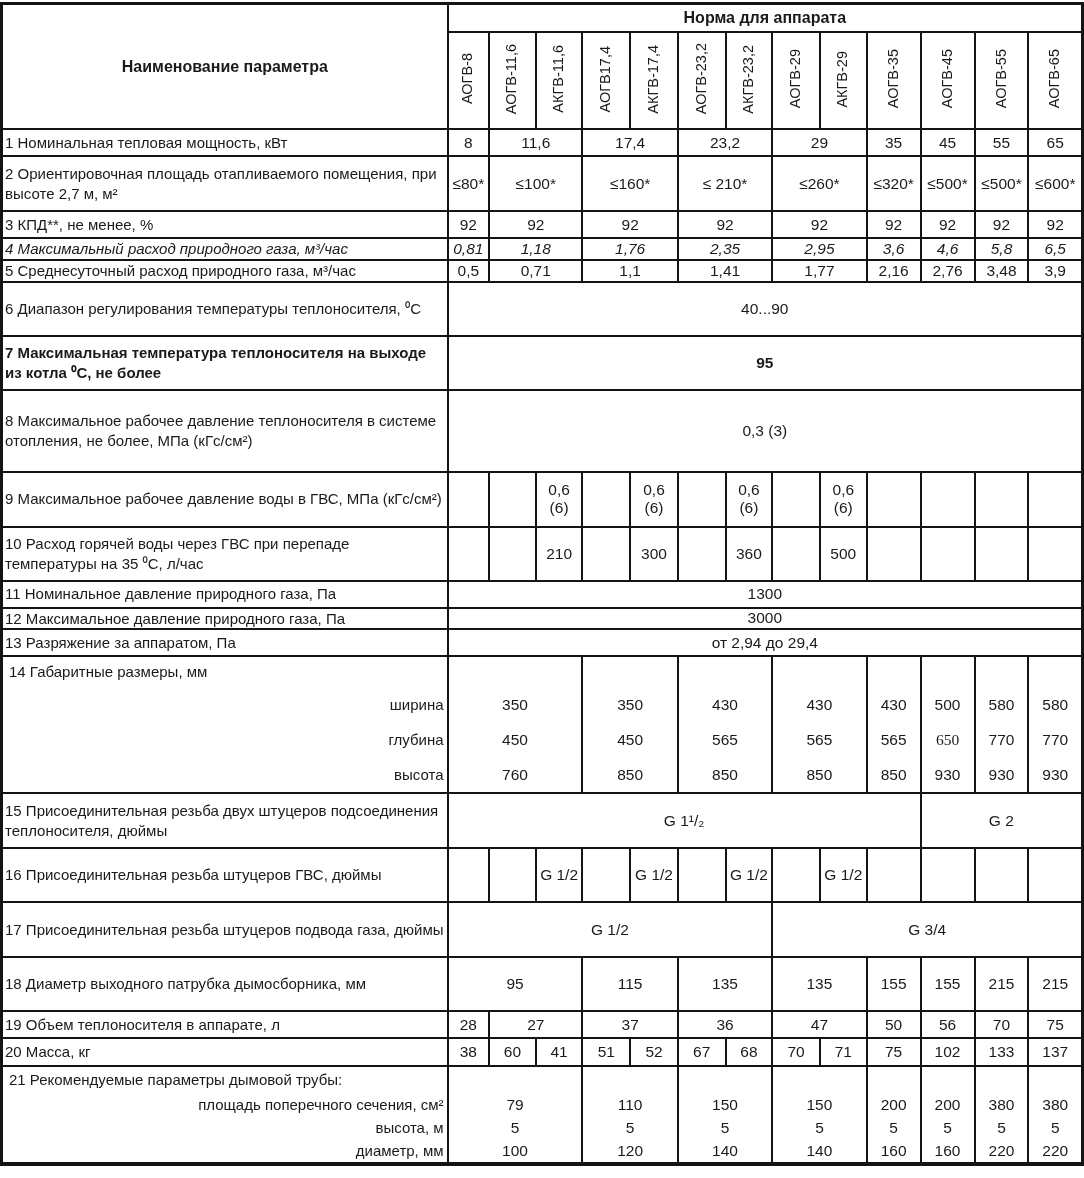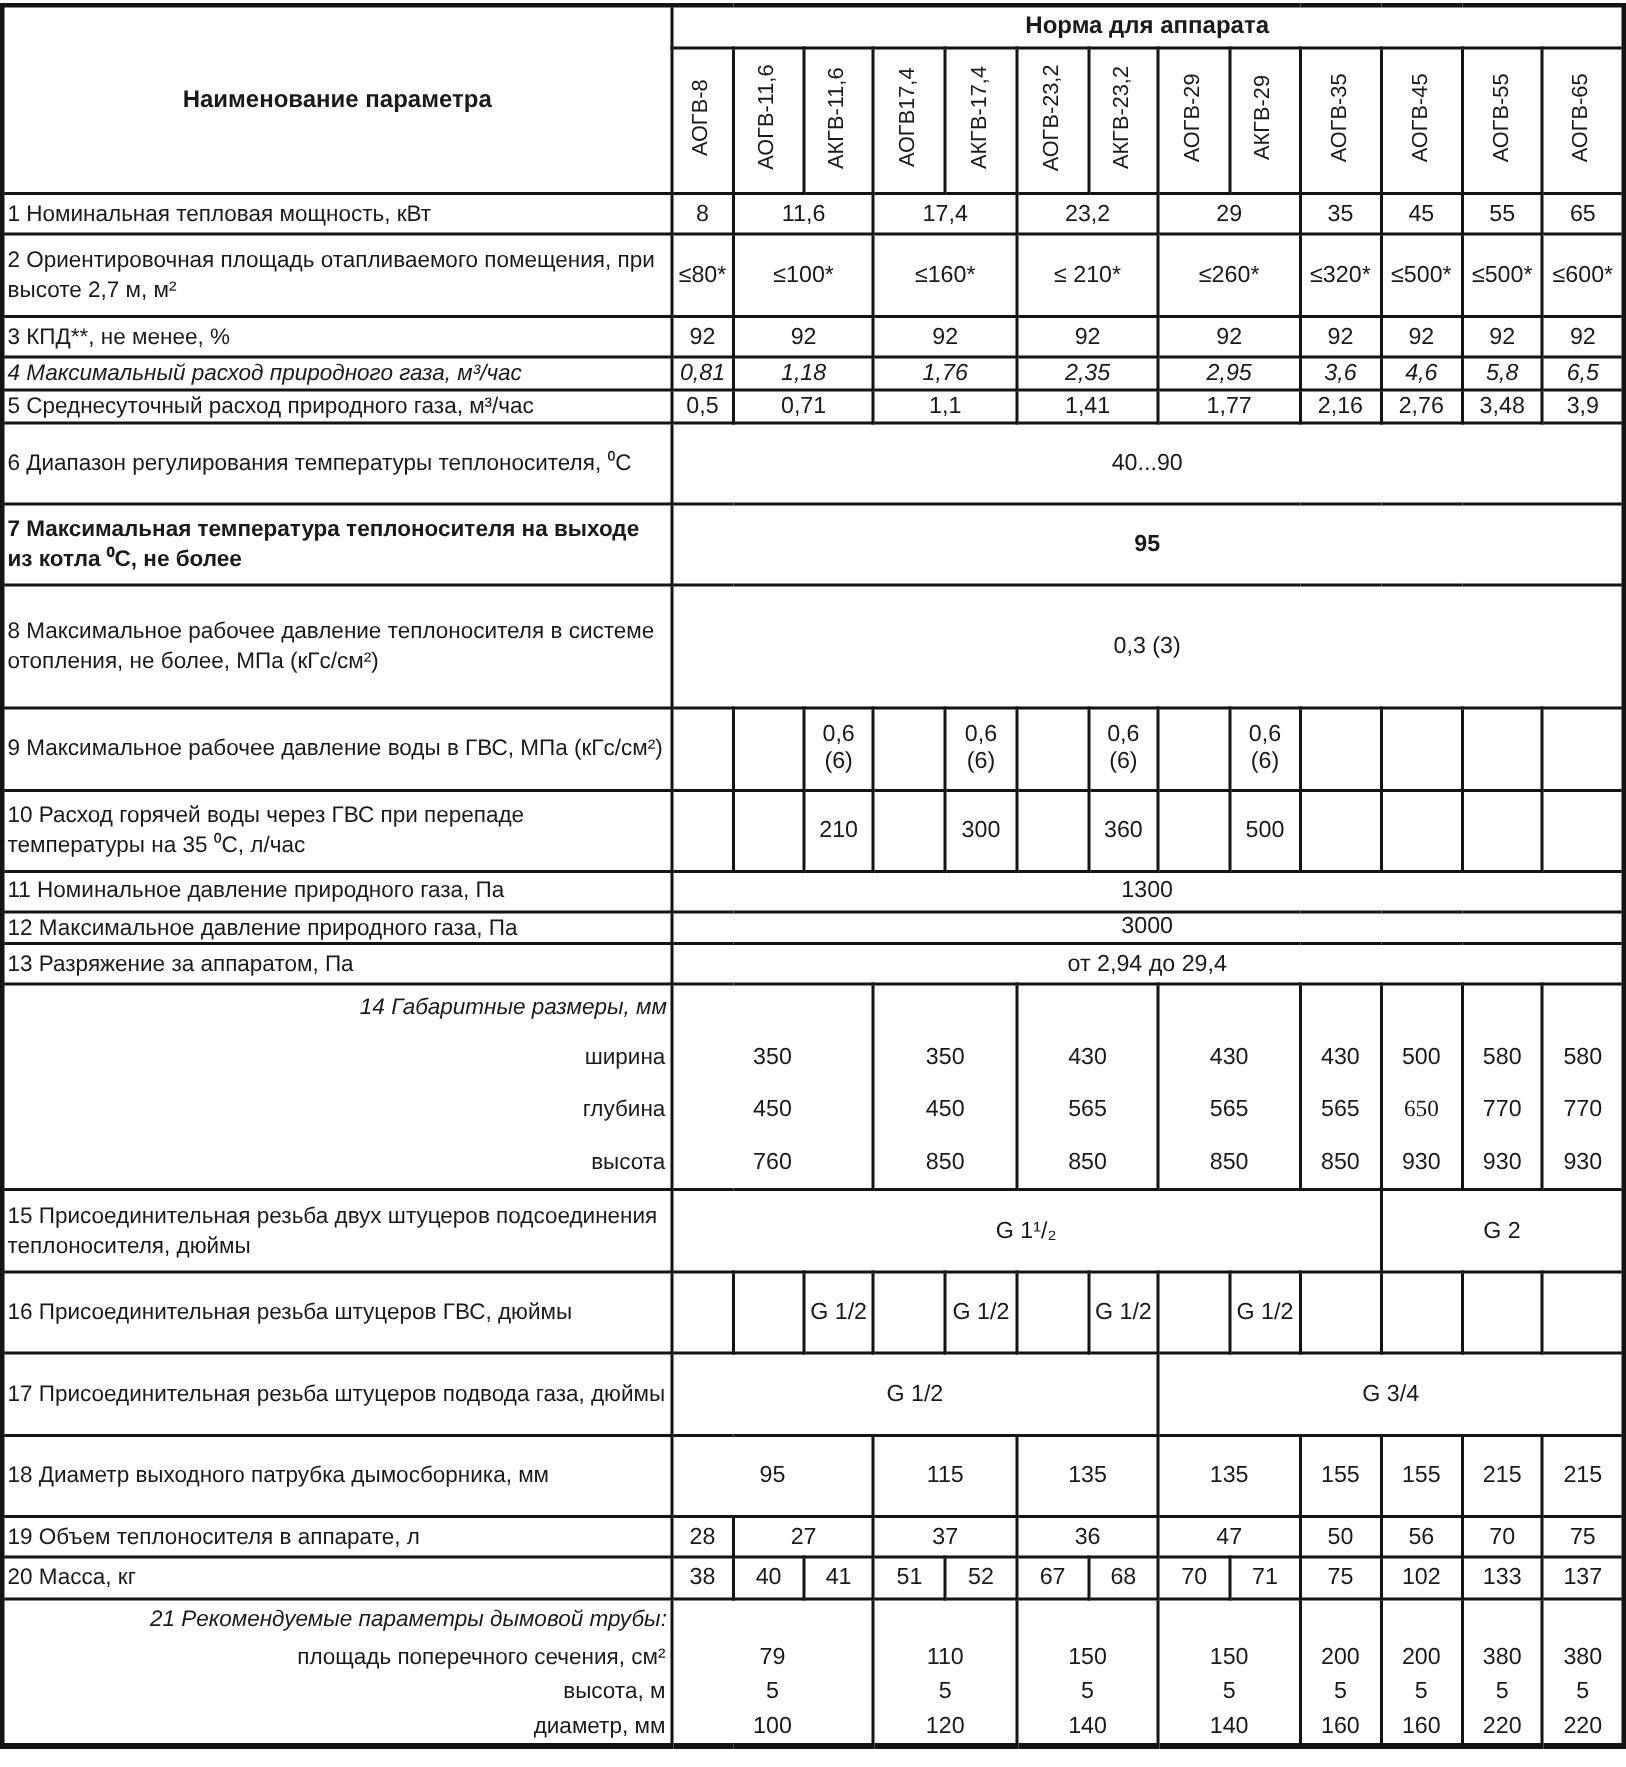--- a/index.html
+++ b/index.html
@@ -51,21 +51,21 @@
     font-size:15px;
     line-height:1.32;
     padding:1px 2px 1px 4px;
     border-right:3px solid #141414;
   }
   td.val{
     text-align:center;
     font-size:15.5px;
   }
   td.grp{ vertical-align:top; padding:0; }
-  td.grp .gtitle{ text-align:right; padding-left:4px;font-style:italic; }
+  td.grp .gtitle{ text-align:left; padding-left:4px; }
   td.grp .gsub{ text-align:right; padding-right:1px; }
   td.vstack{ vertical-align:top; padding:0; text-align:center; font-size:15.5px;}
   tr.thickbottom td{ border-bottom:4px solid #141414; }
 </style>
 </head>
 <body>
 
 <div class="page">
   <table class="spec">
     <colgroup id="cols">
@@ -323,21 +323,21 @@
           <td colspan="2" class="val">36</td>
           <td colspan="2" class="val">47</td>
           <td class="val">50</td>
           <td class="val">56</td>
           <td class="val">70</td>
           <td class="val">75</td>
         </tr>
         <tr style="height: 28px;">
           <td class="lbl">20 Масса, кг</td>
           <td class="val">38</td>
-          <td class="val">40</td>
+          <td class="val">60</td>
           <td class="val">41</td>
           <td class="val">51</td>
           <td class="val">52</td>
           <td class="val">67</td>
           <td class="val">68</td>
           <td class="val">70</td>
           <td class="val">71</td>
           <td class="val">75</td>
           <td class="val">102</td>
           <td class="val">133</td>

